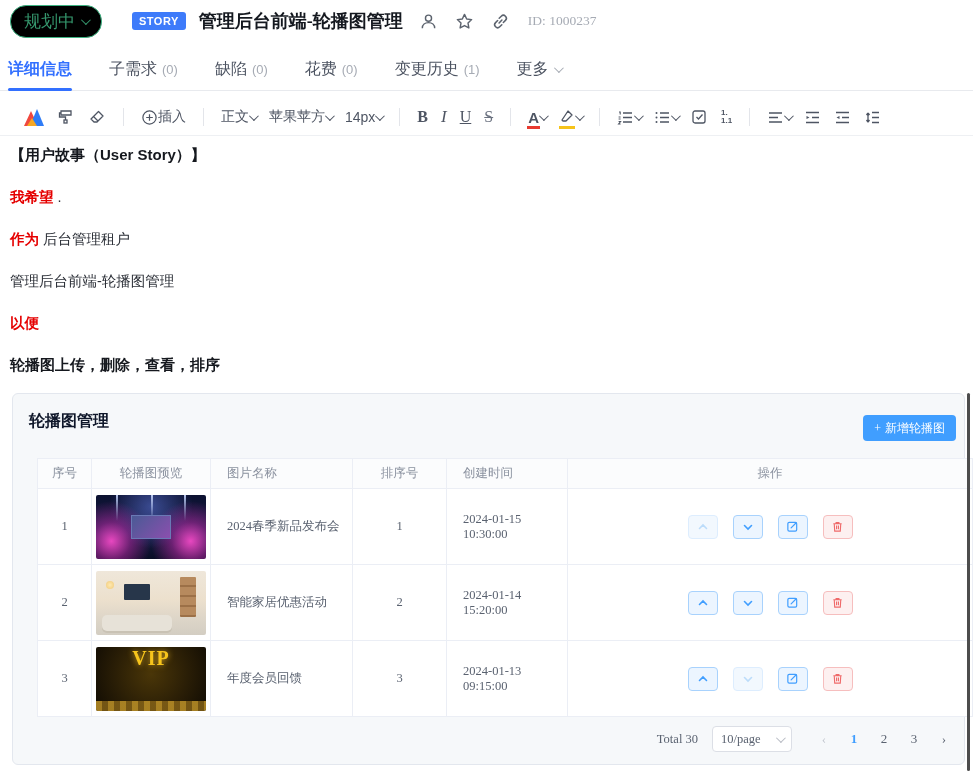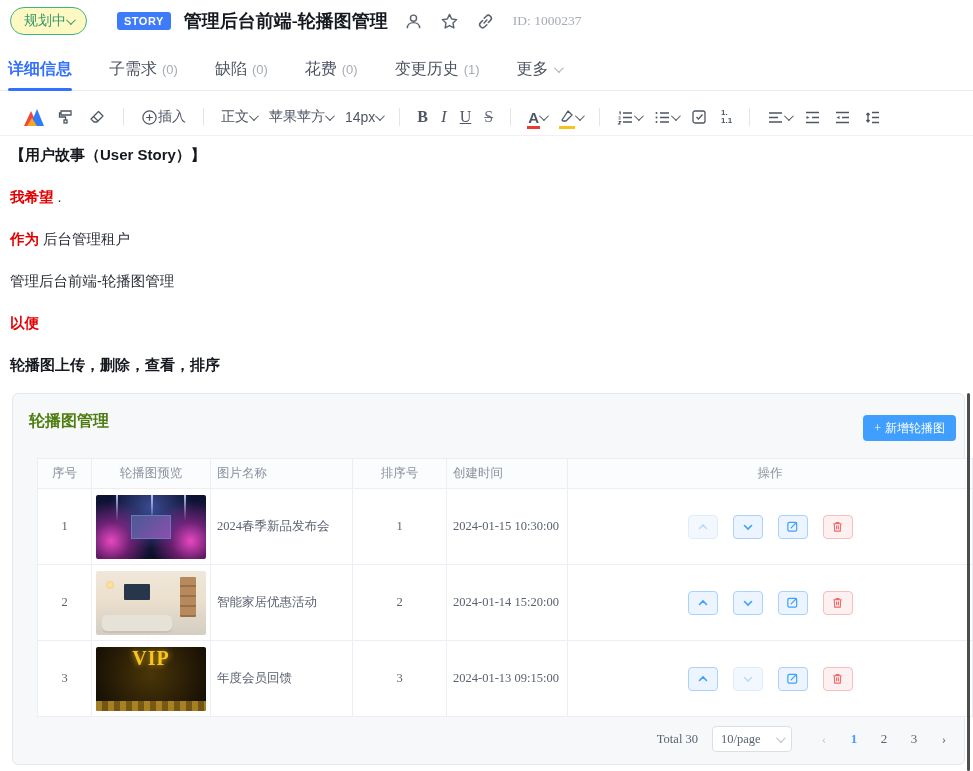--- a/index.html
+++ b/index.html
@@ -1,20 +1,20 @@
 <!DOCTYPE html>
 <html><head>
 <meta charset="utf-8">
 <style>
   * { margin:0; padding:0; box-sizing:border-box; }
   html,body { width:973px; height:771px; background:#fff; font-family:"Liberation Sans",sans-serif; overflow:hidden; position:relative; }
 
   
   .topbar { position:absolute; top:0; left:0; width:973px; height:42px; display:flex; align-items:center; padding-left:10px; background:#fff; }
-  .status-pill { display:inline-flex; align-items:center; gap:0; border:1.5px solid #3db382; color:#35976d; border-radius:16px; padding:4px 13px; font-size:14px; cursor:pointer; background:#fef9c3; }
+  .status-pill { display:inline-flex; align-items:center; gap:6px; border:1.5px solid #3db382; color:#35976d; border-radius:16px; padding:4px 13px; font-size:17px; cursor:pointer; background:#000000; }
   .chev { width:7px; height:7px; border-right:1.5px solid currentColor; border-bottom:1.5px solid currentColor; transform:rotate(45deg) translateY(-2px); display:inline-block; }
   .story-badge { margin-left:30px; background:#3e7bfa; color:#fff; font-size:11px; font-weight:700; letter-spacing:.5px; padding:3px 7px; border-radius:3px; }
   .doc-title { margin-left:13px; font-family:"Liberation Serif",serif; font-weight:700; font-size:18px; color:#14181f; }
   .topbar-icons { display:flex; align-items:center; gap:17px; margin-left:16px; color:#5c636e; }
   .topbar-icons svg { display:block; cursor:pointer; }
   .doc-id { margin-left:18px; color:#a6abb4; font-size:13.5px; font-family:"Liberation Serif",serif; }
 
   
   .tabs { position:absolute; top:49px; left:0; width:973px; height:42px; display:flex; align-items:flex-start; gap:37px; padding-left:8px; border-bottom:1px solid #e8eaee; font-size:16px; color:#4c5361; }
   .tab { position:relative; height:100%; display:flex; align-items:center; gap:5px; cursor:pointer; }
@@ -43,27 +43,27 @@
 
   
   .story { position:absolute; top:146px; left:10px; width:950px; font-size:14.5px; color:#2a2e36; }
   .story p { margin-bottom:23px; }
   .s-head { font-weight:700; font-size:15px; color:#15181e; }
   .red { color:#e50000; font-weight:700; }
   .s-bold { font-weight:700; font-size:15px; color:#15181e;margin-top:15px; }
 
   
   .panel { position:absolute; left:12px; top:393px; width:953px; height:372px; background:#f6f8fa; border:1px solid #e3e7ee; border-radius:6px; font-family:"Liberation Serif",serif; }
-  .panel-title { position:absolute; left:16px; top:17px; font-size:16px; font-weight:700; color:#4d7c0f; }
+  .panel-title { position:absolute; left:16px; top:17px; font-size:16px; font-weight:700; color:#0f172a; }
   .add-btn { position:absolute; right:8px; top:21px; height:26px; background:#409eff; color:#fff; border:none; border-radius:4px; font-size:12px; padding:0 11px; display:flex; align-items:center; gap:4px; cursor:pointer; font-family:"Liberation Serif",serif; }
 
   table.carousel { position:absolute; left:24px; top:64px; width:935px; border-collapse:collapse; background:#fff; table-layout:fixed; font-size:12.5px; }
   .carousel th { height:30px; font-weight:400; color:#8a919f; border:1px solid #ebeef5; background:#fbfcfd; }
   .carousel td { height:76px; color:#5a6270; border:1px solid #ebeef5; text-align:center; vertical-align:middle; }
-  .carousel th.al, .carousel td.al { text-align:left; padding-left:6px; }
+  .carousel th.al, .carousel td.al { text-align:left; padding-left:16px; }
 
   .thumb { width:110px; height:64px; margin:0 auto; border-radius:2px; position:relative; overflow:hidden; }
   .thumb-concert { background:
       radial-gradient(circle at 14% 72%, rgba(243,74,199,.95) 0%, rgba(180,40,160,.55) 18%, transparent 38%),
       radial-gradient(circle at 86% 72%, rgba(243,74,199,.95) 0%, rgba(180,40,160,.55) 18%, transparent 38%),
       radial-gradient(circle at 50% 18%, rgba(110,140,255,.45), transparent 55%),
       linear-gradient(180deg,#0c1130 0%,#161d45 60%,#0a0e26 100%); }
   .thumb-concert .screen { position:absolute; left:35px; top:20px; width:40px; height:24px; background:linear-gradient(135deg,#4a5a95,#8b4fae); border:1px solid #6a79b5; }
   .thumb-concert .beam { position:absolute; top:0; width:2px; height:26px; background:linear-gradient(180deg,rgba(200,215,255,.9),transparent); }
   .thumb-home { background:linear-gradient(180deg,#efe7da 0%,#ece0cd 45%,#ddd5c8 75%,#d3cdc2 100%); }

